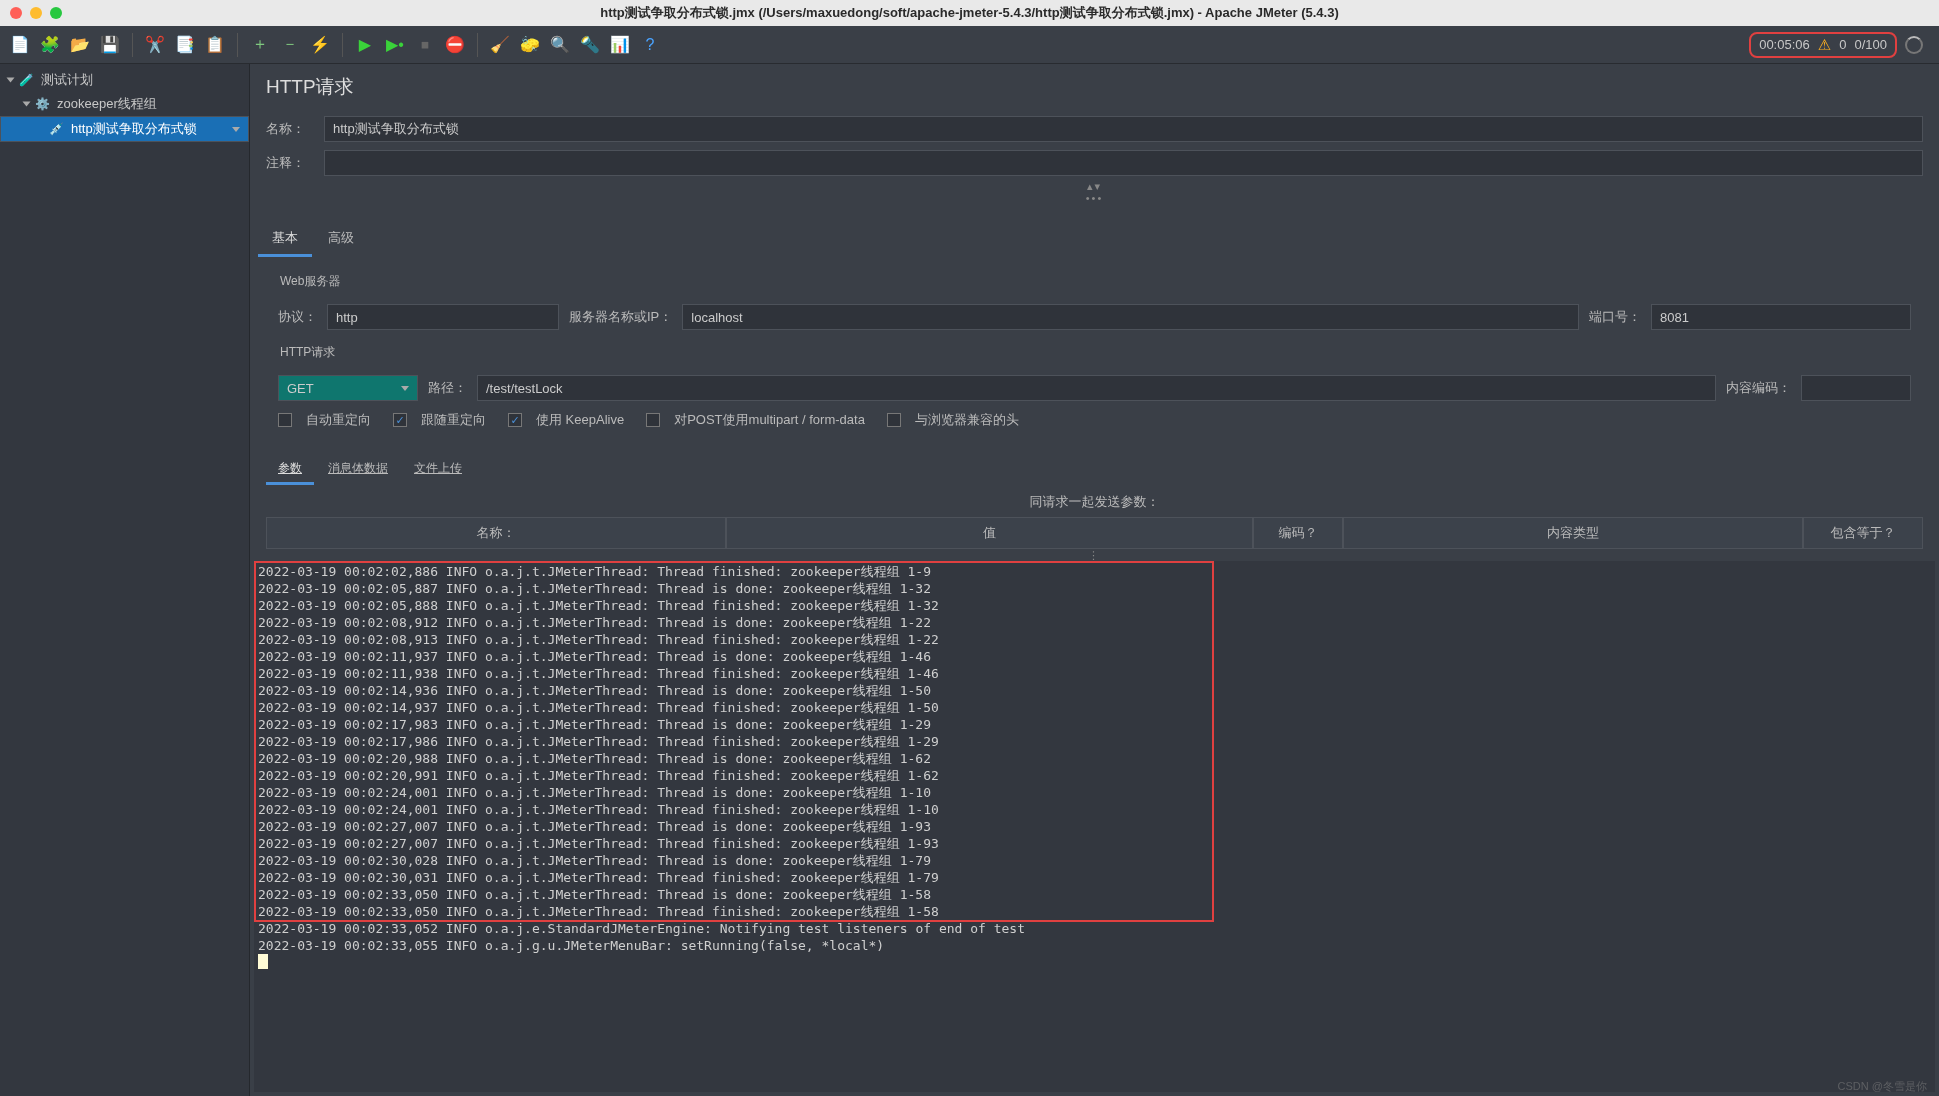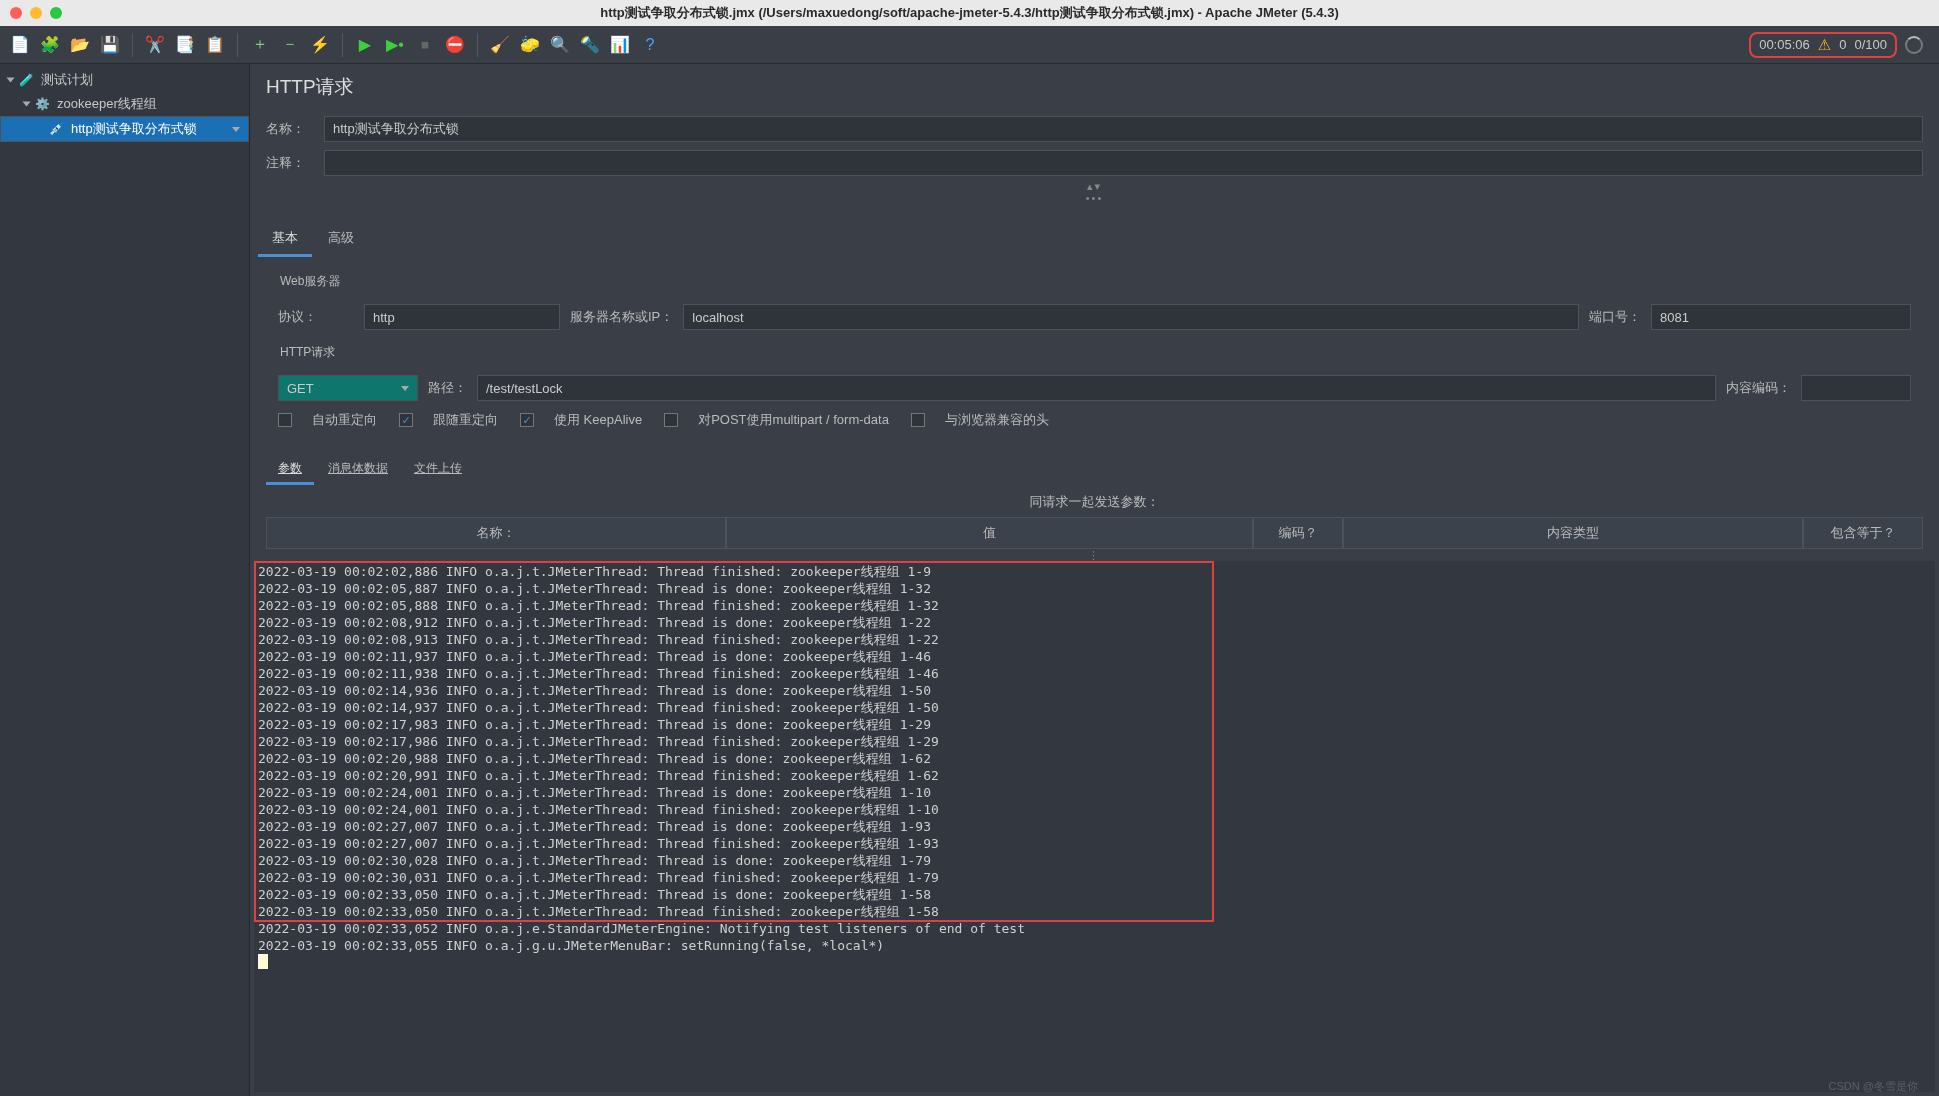--- a/index.html
+++ b/index.html
@@ -45,42 +45,42 @@
   .tab { padding:6px 14px 7px; color:#bbb; cursor:pointer; border-bottom:3px solid transparent; font-size:13px;margin-top:31px; }
   .tab.active { border-bottom-color:#4a90d9; color:#ddd; }
 
   .section { margin:8px 16px; border:1px solid #4d525a; border-radius:2px; padding:10px 12px 12px; position:relative; }
   .section-title-l { font-size:12px; color:#bbb; padding:2px 0 8px 2px; }
   .row { display:flex; align-items:center; gap:10px; margin-top:6px; flex-wrap:wrap; }
   .lbl { color:#bbb; font-size:13px; }
   .in  { height:26px; background:#2f333a; border:1px solid #4d525a; color:#ccc; padding:0 8px; font-size:13px; }
   .sel { height:26px; background:#0f766e; border:1px solid #4d525a; color:#ccc; font-size:13px; padding:0 24px 0 8px; position:relative; display:flex; align-items:center; min-width:140px; }
   .sel::after{content:"";position:absolute;right:8px;top:10px;border-left:4px solid transparent;border-right:4px solid transparent;border-top:5px solid #aaa;}
-  .cb { display:flex; align-items:center; gap:20px; color:#bbb; font-size:13px; }
+  .cb { display:flex; align-items:center; gap:14px; color:#bbb; font-size:13px; }
   .cbx { width:14px;height:14px;border:1px solid #777;background:#2f333a;display:inline-flex;align-items:center;justify-content:center;font-size:11px;color:#4a90d9;}
   .cbx.on::after{content:"✓";}
 
   .subtabs { display:flex; gap:2px; padding:6px 16px 0; }
   .subtab { padding:5px 12px; font-size:12px; color:#bbb; cursor:pointer; border-bottom:3px solid transparent;text-decoration:underline; }
   .subtab.active { border-bottom-color:#4a90d9; color:#ddd; }
 
   .params-caption { text-align:center; color:#bbb; font-size:13px; padding:8px 0 6px; }
   .params-hdr { display:flex; margin:0 16px; }
   .ph { background:#3c424b; border:1px solid #4d525a; color:#bbb; font-size:13px; text-align:center; padding:6px 4px; }
   .ph1{flex:0 0 460px;} .ph2{flex:1;} .ph3{flex:0 0 90px;} .ph4{flex:0 0 460px;} .ph5{flex:0 0 120px;}
 
   
   .split-grip { height:12px; text-align:center; color:#888; font-size:11px; letter-spacing:2px; line-height:12px; cursor:row-resize; }
   .log-wrap { flex:1; display:flex; overflow:hidden; margin:0 4px 4px 4px; position:relative; }
   .log-gut { background:#33373f; color:#7a8088; font-family:Menlo,Consolas,monospace; font-size:13px; text-align:right; padding:2px 4px; line-height:17px; }
   .log-txt { flex:1; background:#33373f; color:#cfcfcf; font-family:Menlo,Consolas,monospace; font-size:13px; padding:2px 4px; line-height:17px; white-space:pre; overflow:hidden; }
   .log-hl { position:absolute; border:2px solid #e04040; pointer-events:none; }
   .cursor-line{background:#fffbd6;color:#333;display:inline-block;min-width:10px;height:15px;}
 
-  .watermark { position:absolute; right:21px; bottom:2px; font-size:11px; color:#7f7f7f; opacity:.55; }
+  .watermark { position:absolute; right:12px; bottom:2px; font-size:11px; color:#7f7f7f; opacity:.55; }
 </style>
 </head>
 <body>
 
 <div class="titlebar">
   <div class="traffic">
     <div class="dot red"></div>
     <div class="dot yellow"></div>
     <div class="dot green"></div>
   </div>
@@ -160,21 +160,21 @@
 
     <div class="tab-strip">
       <div class="tab active">基本</div>
       <div class="tab">高级</div>
     </div>
 
     <div class="section" style="border:none;margin-top:4px;">
       <div class="section-title-l">Web服务器</div>
       <div class="row">
         <span class="lbl">协议：</span>
-        <input class="in" style="width: 196px; margin-left: 37px;" value="http">
+        <input class="in" style="width: 232px;" value="http">
         <span class="lbl">服务器名称或IP：</span>
         <input class="in" style="flex: 1 1 0%;" value="localhost">
         <span class="lbl">端口号：</span>
         <input class="in" style="width: 260px;" value="8081">
       </div>
 
       <div class="section-title-l" style="margin-top:12px;">HTTP请求</div>
       <div class="row">
         <div class="sel">
             <span>GET</span>

